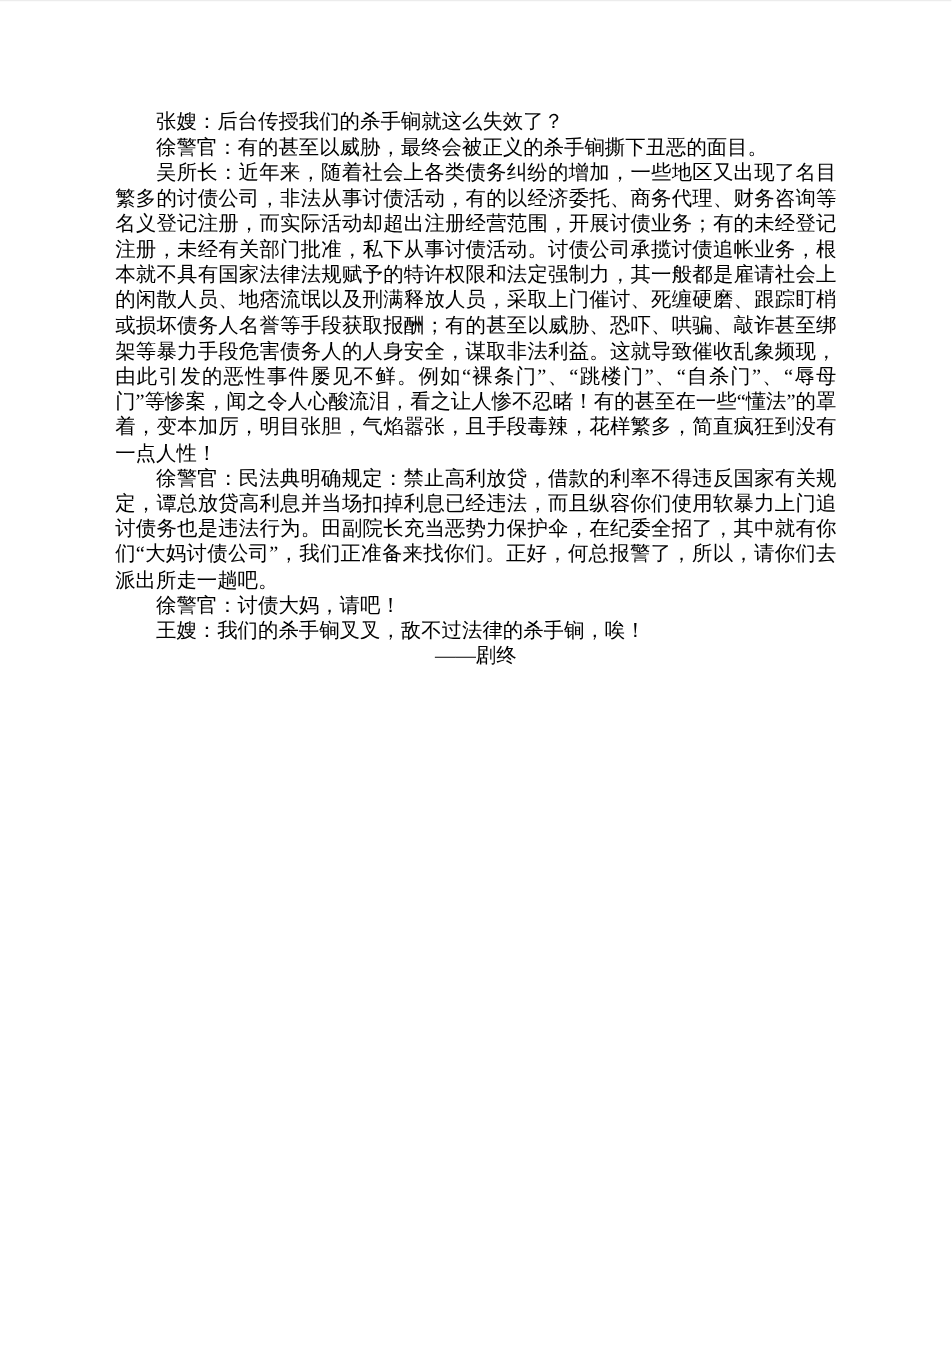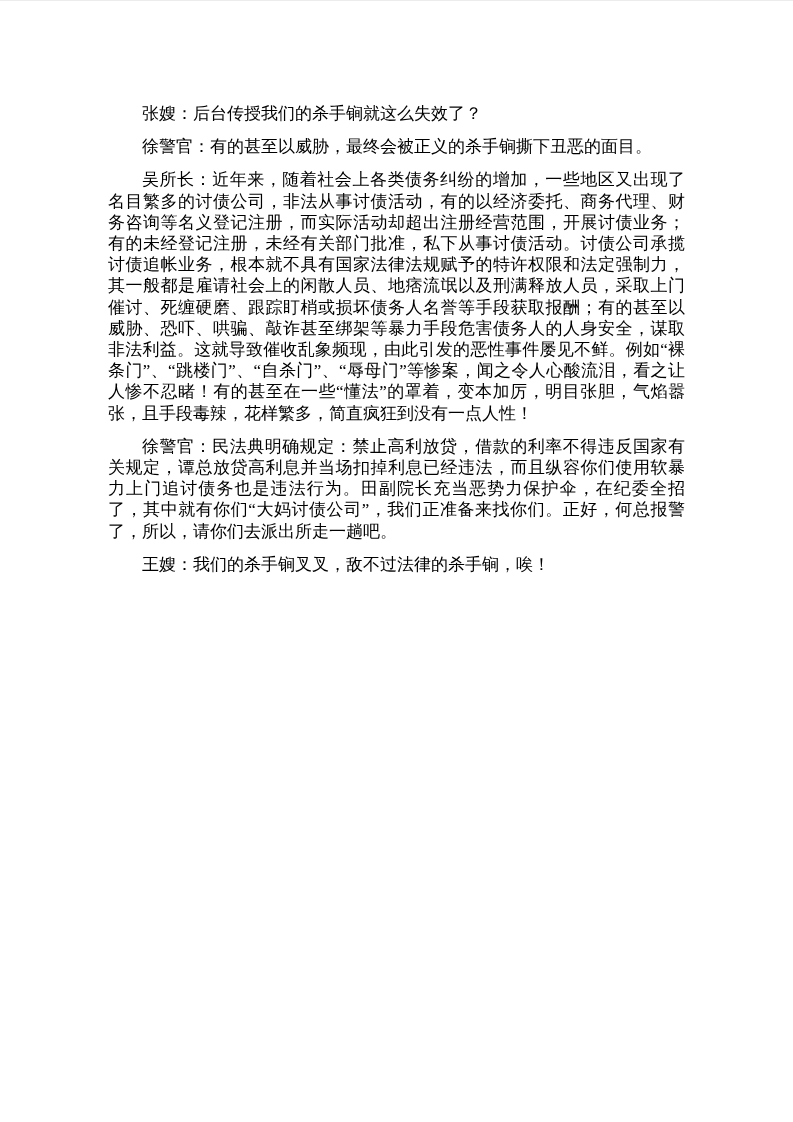--- a/index.html
+++ b/index.html
@@ -22,34 +22,36 @@
     top: 90px;
     width: 601px;
     color: #000000;
     font-family: "Liberation Serif", "DejaVu Serif", serif;
     font-size: 17px;
     line-height: 21.2px;
     text-align: justify;
     letter-spacing: 0;
   }
   .content p {
-    margin: 12px;
+    margin: 0;
     padding: 0;
     text-indent: 2em;
     word-break: break-all;
   }
   .content p.center {
     text-align: center;
     text-indent: 0;
   }
 </style>
 </head>
 <body>
 
 <div class="page">
   <div class="content">
     <p>张嫂：后台传授我们的杀手锏就这么失效了？</p>
     <p>徐警官：有的甚至以威胁，最终会被正义的杀手锏撕下丑恶的面目。</p>
     <p>吴所长：近年来，随着社会上各类债务纠纷的增加，一些地区又出现了名目繁多的讨债公司，非法从事讨债活动，有的以经济委托、商务代理、财务咨询等名义登记注册，而实际活动却超出注册经营范围，开展讨债业务；有的未经登记注册，未经有关部门批准，私下从事讨债活动。讨债公司承揽讨债追帐业务，根本就不具有国家法律法规赋予的特许权限和法定强制力，其一般都是雇请社会上的闲散人员、地痞流氓以及刑满释放人员，采取上门催讨、死缠硬磨、跟踪盯梢或损坏债务人名誉等手段获取报酬；有的甚至以威胁、恐吓、哄骗、敲诈甚至绑架等暴力手段危害债务人的人身安全，谋取非法利益。这就导致催收乱象频现，由此引发的恶性事件屡见不鲜。例如“裸条门”、“跳楼门”、“自杀门”、“辱母门”等惨案，闻之令人心酸流泪，看之让人惨不忍睹！有的甚至在一些“懂法”的罩着，变本加厉，明目张胆，气焰嚣张，且手段毒辣，花样繁多，简直疯狂到没有一点人性！</p>
     <p>徐警官：民法典明确规定：禁止高利放贷，借款的利率不得违反国家有关规定，谭总放贷高利息并当场扣掉利息已经违法，而且纵容你们使用软暴力上门追讨债务也是违法行为。田副院长充当恶势力保护伞，在纪委全招了，其中就有你们“大妈讨债公司”，我们正准备来找你们。正好，何总报警了，所以，请你们去派出所走一趟吧。</p>
+    <p>徐警官：讨债大妈，请吧！</p>
     <p>王嫂：我们的杀手锏叉叉，敌不过法律的杀手锏，唉！</p>
+    <p class="center">——剧终</p>
   </div>
 </div>
 
 </body></html>

